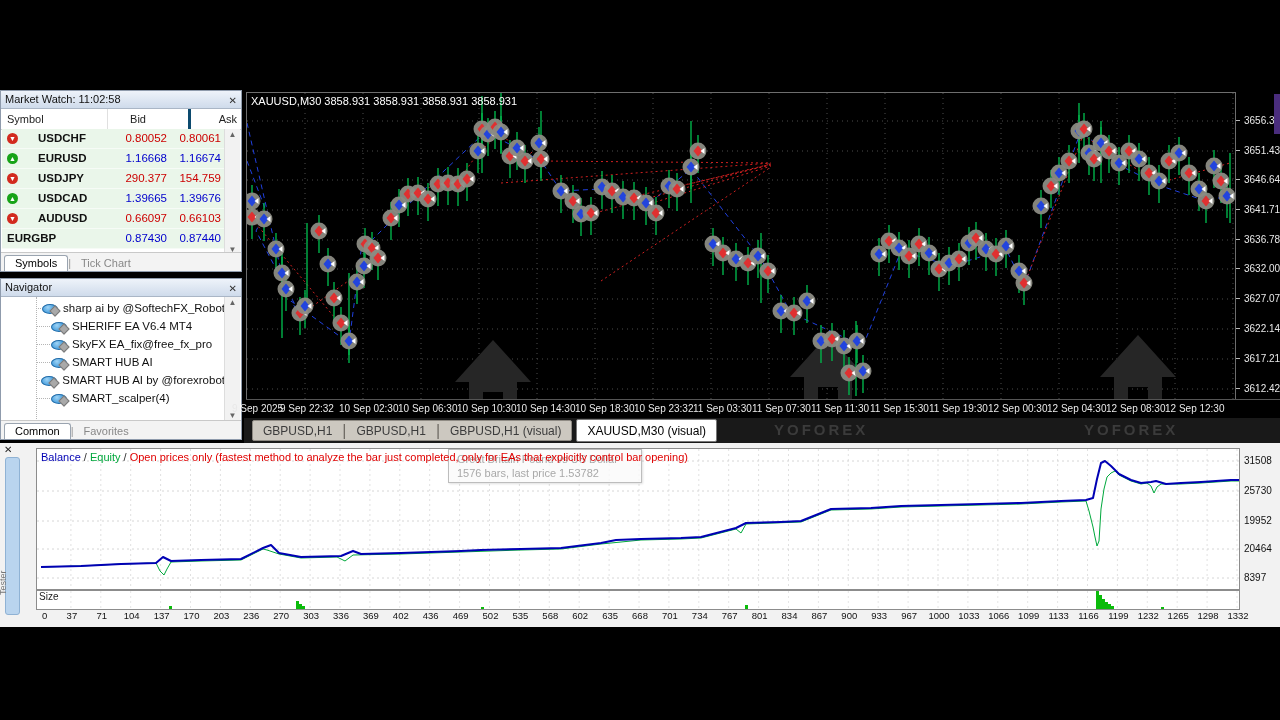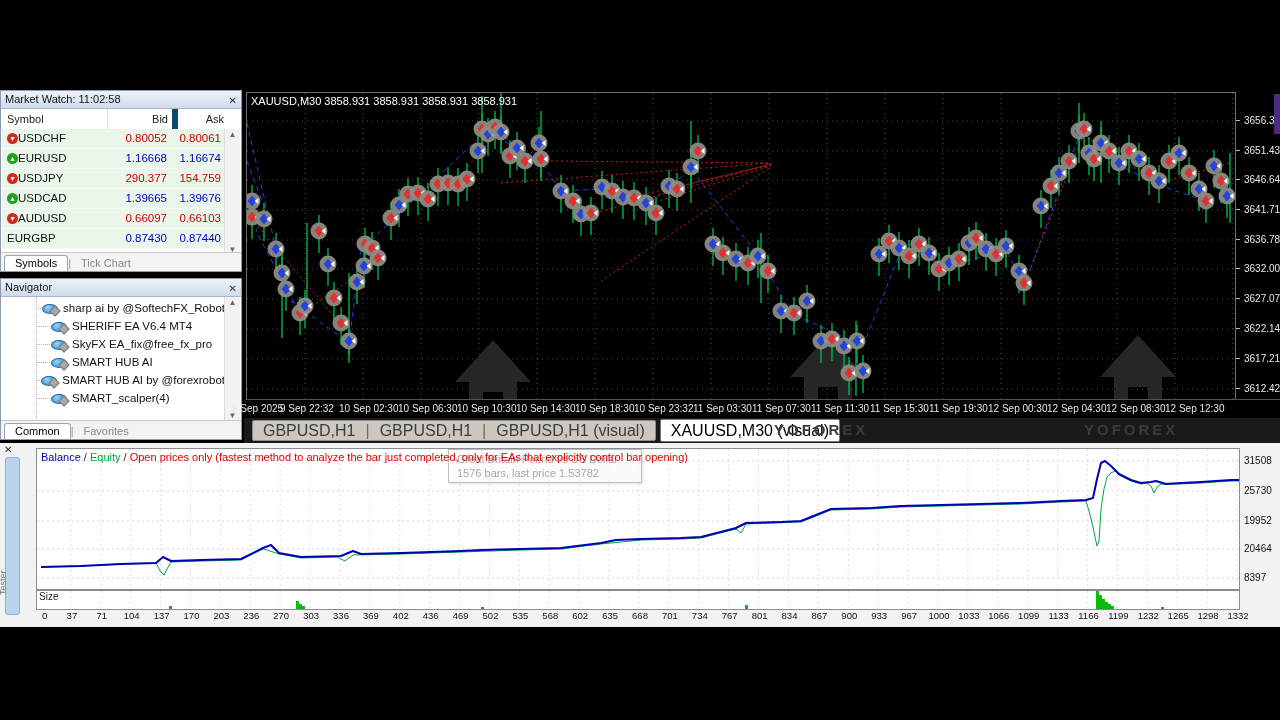--- a/index.html
+++ b/index.html
@@ -7,26 +7,26 @@
   #stage{position:relative;width:1280px;height:720px;background:#000;}
 
   
   .panel{position:absolute;background:#fff;border:1px solid #8f9bac;box-sizing:border-box;}
   .panel-title{height:17px;line-height:17px;background:linear-gradient(#eef3fa,#cfdbeb);
     border-bottom:1px solid #aab6c6;font-size:11px;color:#111;padding-left:4px;position:relative;}
   .panel-close{position:absolute;right:4px;top:1px;font-size:10px;color:#333;cursor:default;}
   .mw-head{display:flex;height:20px;line-height:20px;font-size:11px;color:#222;
     border-bottom:1px solid #d5d5d5;background:#fff;}
   .mw-head .c1{width:100px;padding-left:6px;border-right:1px solid #e0e0e0;}
-  .mw-head .c2{width:60px;text-align:right;padding-right:4px;border-right:6px solid #0c4a6e;}
+  .mw-head .c2{width:60px;text-align:center;padding-right:20px;border-right:3px solid #0c4a6e;}
   .mw-head .c3{width:46px;text-align:right;padding-right:4px;}
   #mw-rows{position:absolute;top:38px;left:1px;right:16px;bottom:18px;overflow:hidden;}
   .mw-row{display:flex;height:19px;line-height:19px;font-size:11.5px;background:#eaf6ea;
     border-bottom:1px solid #f6fbf6;color:#111;}
-  .mw-row .sym{width:99px;padding-left:5px;display:flex;align-items:center;gap:0;}
+  .mw-row .sym{width:99px;padding-left:5px;display:flex;align-items:center;gap:20px;font-weight:bold;}
   .mw-row .bid{width:61px;text-align:right;padding-right:4px;}
   .mw-row .ask{width:50px;text-align:right;padding-right:4px;}
   .mw-row.sel{background:#2a64c8;color:#fff;}
   .mw-row.sel .bid,.mw-row.sel .ask{color:#fff !important;}
   .dirico{width:11px;height:11px;border-radius:6px;display:inline-flex;align-items:center;
     justify-content:center;font-size:7px;color:#fff;line-height:1;}
   .scroll{position:absolute;right:1px;width:15px;background:#f2f2f2;border-left:1px solid #ddd;
     font-size:8px;color:#666;text-align:center;}
   .scroll .up{position:absolute;top:1px;left:0;right:0;}
   .scroll .dn{position:absolute;bottom:1px;left:0;right:0;}
@@ -57,21 +57,21 @@
   .ptick{position:absolute;left:-4px;width:4px;height:1px;background:#bbb;}
   #time-axis{position:absolute;left:246px;top:399px;width:1034px;height:18px;border-top:1px solid #555;}
   .tlabel{position:absolute;color:#e8e8e8;font-size:10px;top:3px;white-space:nowrap;}
   #purple-strip{position:absolute;left:1274px;top:94px;width:6px;height:40px;background:#4a2d7d;}
 
   
   #tabstrip{position:absolute;left:244px;top:418px;width:1036px;height:25px;background:#191919;
     display:flex;align-items:center;padding-left:8px;box-sizing:border-box;}
   .chipgroup{background:#ccc8c0;border:1px solid #8f8b84;height:19px;display:flex;align-items:center;
     border-radius:2px;}
-  .ctab{font-size:16px;color:#3c3c3c;padding:0 10px;}
+  .ctab{font-size:12px;color:#3c3c3c;padding:0 10px;}
   .ctab-sep{color:#6f6b64;}
   .ctab.active{background:#fff;color:#000;border:1px solid #777;height:21px;display:flex;
     align-items:center;margin-left:4px;border-radius:2px;}
   .wmtext{position:absolute;top:3px;color:#3b3b3b;font-size:15px;font-weight:bold;letter-spacing:3px;}
 
   
   #tester{position:absolute;left:0;top:443px;width:1280px;height:184px;background:#f2f2f2;}
   #t-close{position:absolute;left:4px;top:1px;font-size:10px;color:#222;}
   #t-strip{position:absolute;left:5px;top:14px;width:13px;height:156px;background:#b9d4ee;
     border:1px solid #8fb2d4;border-radius:3px;}

